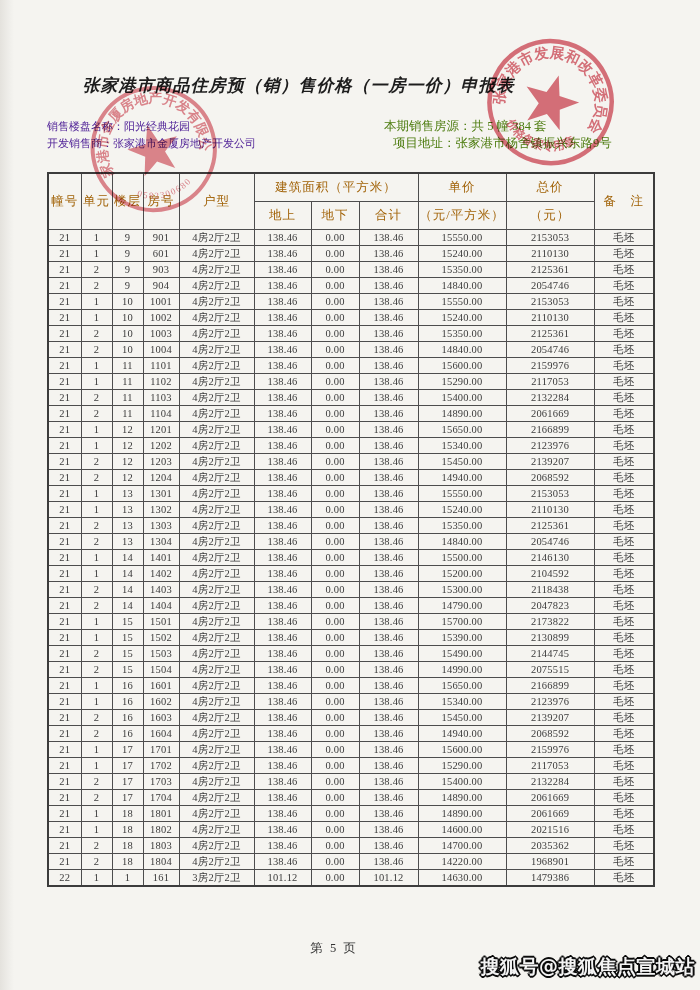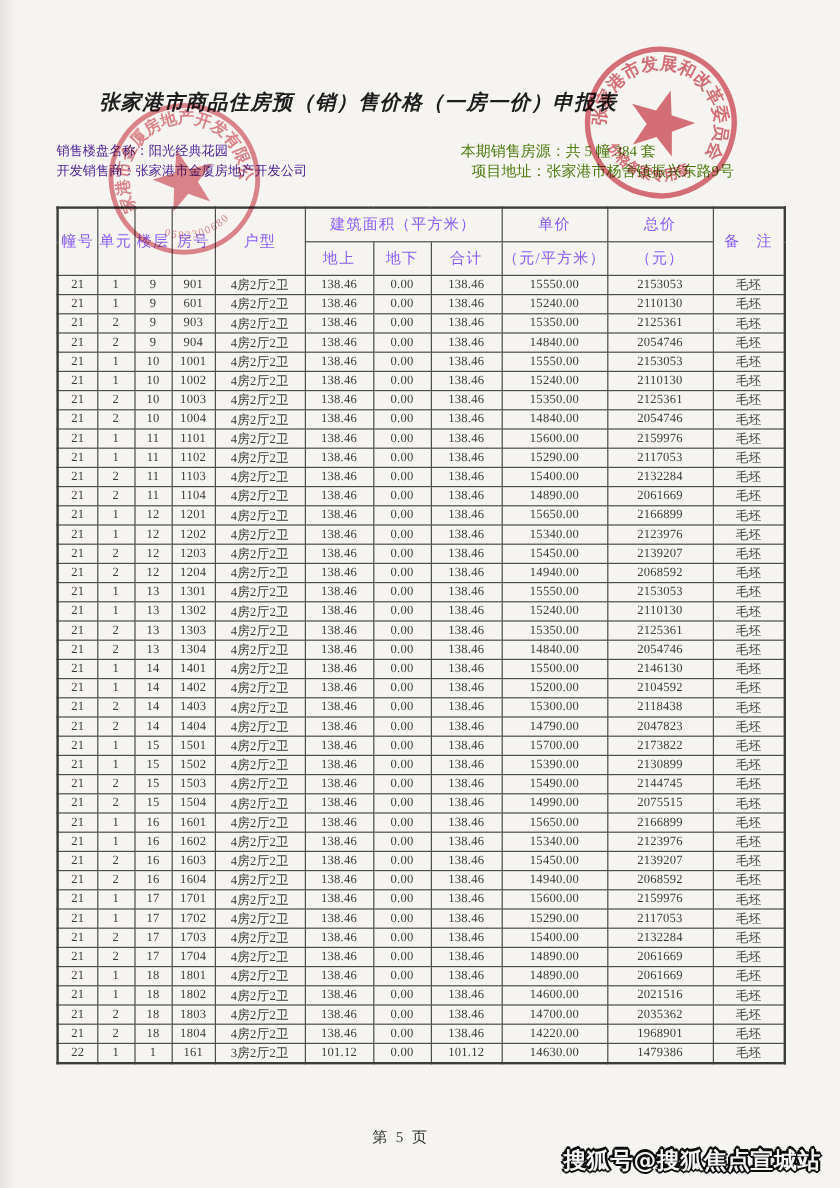--- a/index.html
+++ b/index.html
@@ -26,36 +26,36 @@
   table.price-table {
     position:absolute; top:172px; left:47px; width:606px;
     border-collapse:collapse; table-layout:fixed;
     border:2px solid #3c3c3c;
     background:transparent;
   }
   .price-table th, .price-table td {
     border:1px solid #4d4d4d; text-align:center; vertical-align:middle;
     padding:0; overflow:hidden; white-space:nowrap;
   }
-  .price-table thead th { font-size:12.5px; font-weight:normal; color:#8b5cf6; height:27px; letter-spacing:1px; }
+  .price-table thead th { font-size:12.5px; font-weight:normal; color:#a16207; height:27px; letter-spacing:1px; }
   .price-table tbody td { font-size:10.5px; color:#3b3b3b; height:15px; letter-spacing:0.2px; }
 
   .page-number {
     position:absolute; top:940px; left:0; width:668px; text-align:center;
     font-size:12.5px; color:#333; letter-spacing:2px;
   }
 
   .stamp { position:absolute; mix-blend-mode:multiply; pointer-events:none; }
   .stamp svg { overflow:visible; }
   .stamp-left  { left:84px;  top:78px; transform:rotate(-15deg); opacity:0.68; }
   .stamp-right { left:480px; top:32px; transform:rotate(17deg);  opacity:0.8; }
   .stamp text { font-family:"Liberation Serif","DejaVu Serif",serif; }
 
   .watermark {
-    position:absolute; top:954px; right:16px;
+    position:absolute; top:954px; right:5px;
     font-family:"DejaVu Sans","Liberation Sans",sans-serif;
     font-weight:bold; font-size:19px; color:#f4f4f4; letter-spacing:0.5px;
     text-shadow:-2px 0 #0b0b0b,2px 0 #0b0b0b,0 -2px #0b0b0b,0 2px #0b0b0b,
                 -1px -1px #0b0b0b,1px 1px #0b0b0b,-1px 1px #0b0b0b,1px -1px #0b0b0b;
   }
 </style>
 </head>
 <body>
 
 <div class="page">

